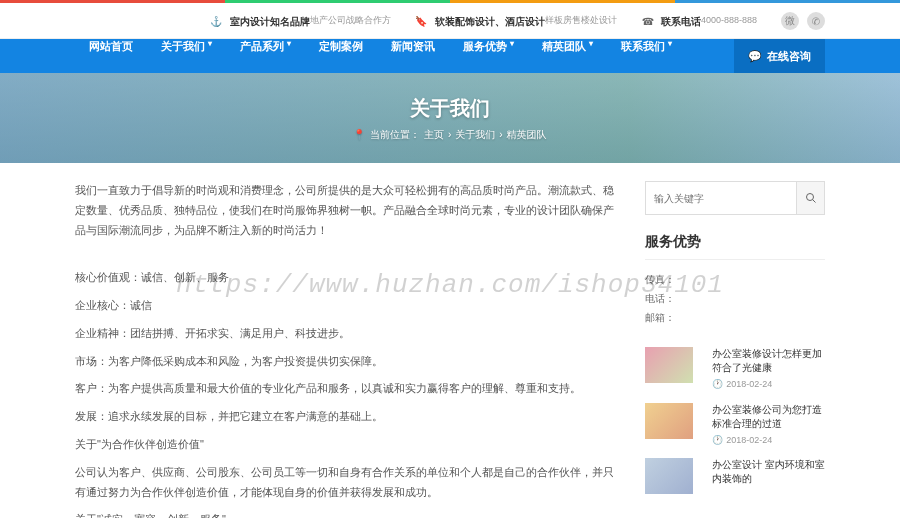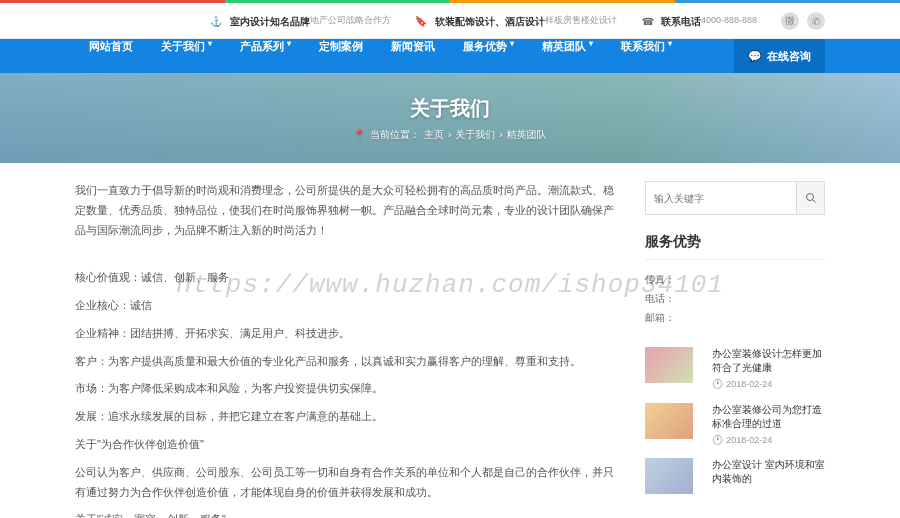--- a/index.html
+++ b/index.html
@@ -130,22 +130,22 @@
   </div>
 </div>
 
 <div class="main">
   <div class="content">
     <p>我们一直致力于倡导新的时尚观和消费理念，公司所提供的是大众可轻松拥有的高品质时尚产品。潮流款式、稳定数量、优秀品质、独特品位，使我们在时尚服饰界独树一帜。产品融合全球时尚元素，专业的设计团队确保产品与国际潮流同步，为品牌不断注入新的时尚活力！</p>
     <br>
     <p>核心价值观：诚信、创新、服务</p>
     <p>企业核心：诚信</p>
     <p>企业精神：团结拼搏、开拓求实、满足用户、科技进步。</p>
+    <p>市场：为客户降低采购成本和风险，为客户投资提供切实保障。</p>
     <p>客户：为客户提供高质量和最大价值的专业化产品和服务，以真诚和实力赢得客户的理解、尊重和支持。</p>
-    <p>市场：为客户降低采购成本和风险，为客户投资提供切实保障。</p>
     <p>发展：追求永续发展的目标，并把它建立在客户满意的基础上。</p>
     <p>关于"为合作伙伴创造价值"</p>
     <p>公司认为客户、供应商、公司股东、公司员工等一切和自身有合作关系的单位和个人都是自己的合作伙伴，并只有通过努力为合作伙伴创造价值，才能体现自身的价值并获得发展和成功。</p>
     <p>关于"诚实、宽容、创新、服务"</p>
     
   </div>
 
   <div class="sidebar">
     <div class="search-box">
       <input type="text" placeholder="输入关键字" style="">

